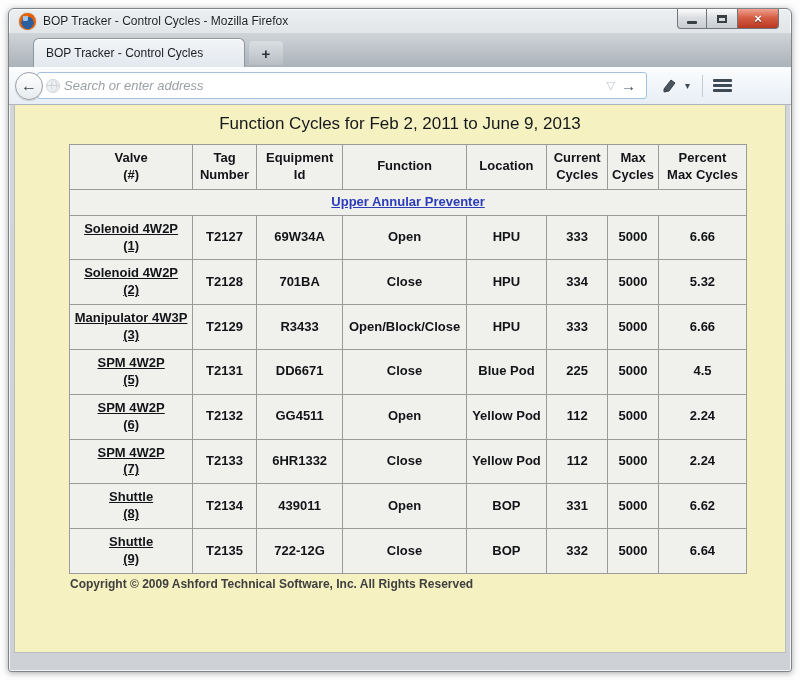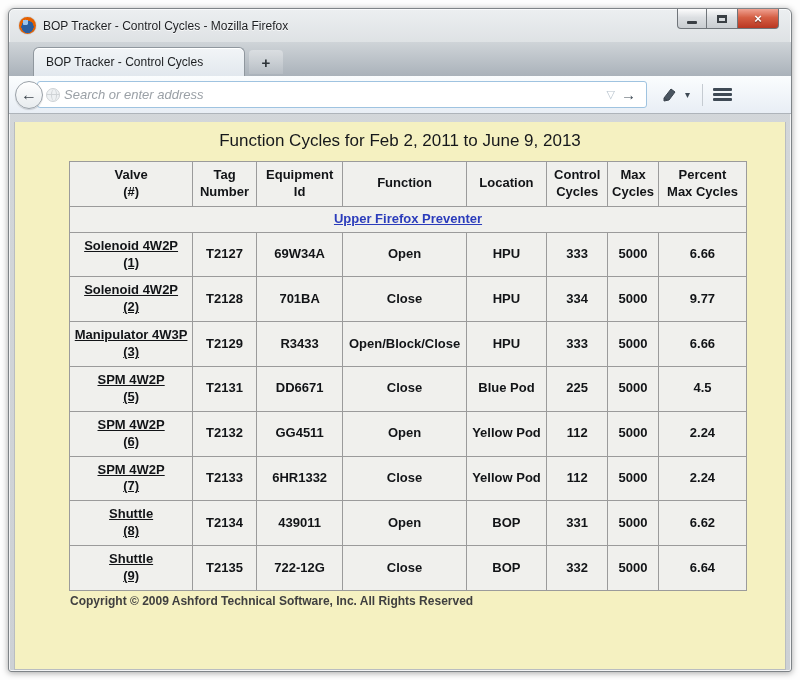--- a/index.html
+++ b/index.html
@@ -6,21 +6,21 @@
   html,body { width:800px; height:680px; background:#fdfdfd; font-family:"Liberation Sans","DejaVu Sans",sans-serif; overflow:hidden; }
 
   .window {
     position:absolute; left:8px; top:8px; width:784px; height:664px;
     border:1px solid #7f8488; border-radius:6px 6px 3px 3px;
     background:linear-gradient(#eceff1,#d3d7da 60px,#cdd1d5);
     box-shadow:0 1px 6px rgba(0,0,0,.35), inset 0 0 0 1px rgba(255,255,255,.75);
   }
 
   
-  .titlebar { position:relative; height:33px; display:flex; align-items:center; padding:0 10px; }
+  .titlebar { position:relative; height:24px; display:flex; align-items:center; padding:0 10px; }
   .ff-icon {
     width:17px; height:17px; border-radius:50%; margin-right:7px; flex:0 0 auto;
     background: radial-gradient(circle at 38% 32%, #9cc4ec 0 18%, transparent 19%),
                 radial-gradient(circle at 50% 58%, #2c5e9e 0 46%, #e66000 48% 78%, #ff9500 79% 100%);
     box-shadow:0 0 1px rgba(0,0,0,.6);
   }
   .title-text { font-size:12px; color:#1c1e21; text-shadow:0 1px 0 rgba(255,255,255,.8); }
   .win-controls { position:absolute; top:0; right:12px; display:flex; }
   .win-btn {
     width:30px; height:20px; border:1px solid #70757a; border-top:none;
@@ -89,21 +89,21 @@
   .go-btn { font-size:15px; font-weight:bold; color:#3f4a55; cursor:pointer; }
   .bookmarks-btn { display:flex; align-items:center; margin-left:14px; cursor:pointer; }
   .bookmarks-btn svg { display:block; }
   .bm-caret { font-size:10px; color:#3f4a55; margin-left:7px; }
   .nav-sep { width:1px; height:22px; background:#c5cbd1; margin:0 10px 0 12px; }
   .menu-btn { display:flex; flex-direction:column; justify-content:space-between; height:13px; width:19px; cursor:pointer; }
   .menu-btn span { height:3px; background:#3f4a55; border-radius:1px; }
 
   
   .content {
-    height:548px; margin:8px 5px; background:#f5f1c1; border:1px solid #b9bdc0;
+    height:548px; margin:0 5px; background:#f5f1c1; border:1px solid #b9bdc0;
     border-top:none; overflow:hidden; padding-top:9px;
   }
   .page-title { text-align:center; font-size:17px; color:#16181b; margin-bottom:10px; }
   .table-wrap { width:694px; margin:0 auto;padding-left:16px; }
   table { width:100%; border-collapse:collapse; table-layout:fixed; }
   th, td {
     border:1px solid #9b9b9b; background:#f0f0ed; color:#121417;
     font-size:13px; text-align:center; vertical-align:middle;
     padding:5px 3px; line-height:1.3; overflow:hidden;
   }
@@ -192,32 +192,32 @@
         <thead>
           <tr>
             <th>Valve
 (#)</th>
             <th>Tag
 Number</th>
             <th>Equipment
 Id</th>
             <th>Function</th>
             <th>Location</th>
-            <th>Control
+            <th>Current
 Cycles</th>
             <th>Max
 Cycles</th>
             <th>Percent
 Max Cycles</th>
           </tr>
         </thead>
         <tbody>
           <tr>
             <td class="linkrow" colspan="8">
-              <a>Upper Firefox Preventer</a>
+              <a>Upper Annular Preventer</a>
             </td>
           </tr>
           <tr>
             <td class="valve">Solenoid 4W2P
 (1)</td>
             <td>T2127</td>
             <td>69W34A</td>
             <td>Open</td>
             <td>HPU</td>
             <td>333</td>
@@ -226,21 +226,21 @@
           </tr>
           <tr>
             <td class="valve">Solenoid 4W2P
 (2)</td>
             <td>T2128</td>
             <td>701BA</td>
             <td>Close</td>
             <td>HPU</td>
             <td>334</td>
             <td>5000</td>
-            <td>9.77</td>
+            <td>5.32</td>
           </tr>
           <tr>
             <td class="valve">Manipulator 4W3P
 (3)</td>
             <td>T2129</td>
             <td>R3433</td>
             <td>Open/Block/Close</td>
             <td>HPU</td>
             <td>333</td>
             <td>5000</td>

